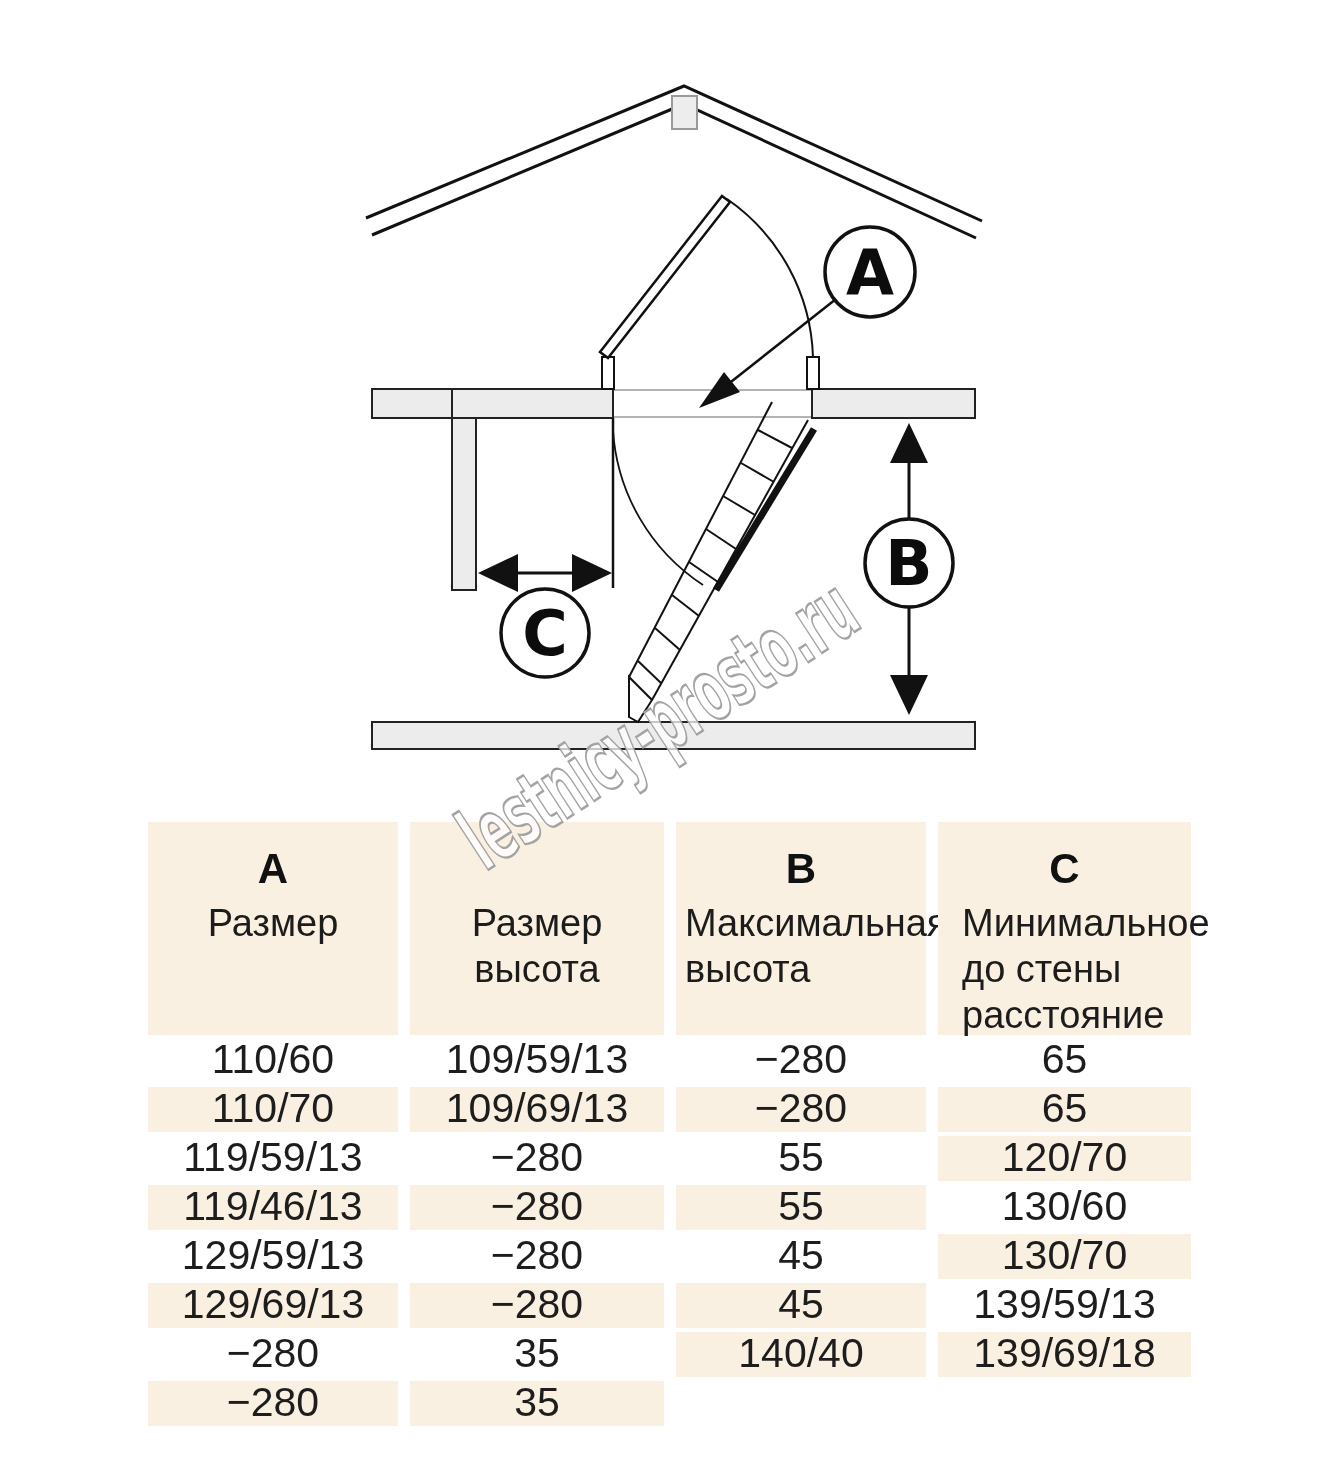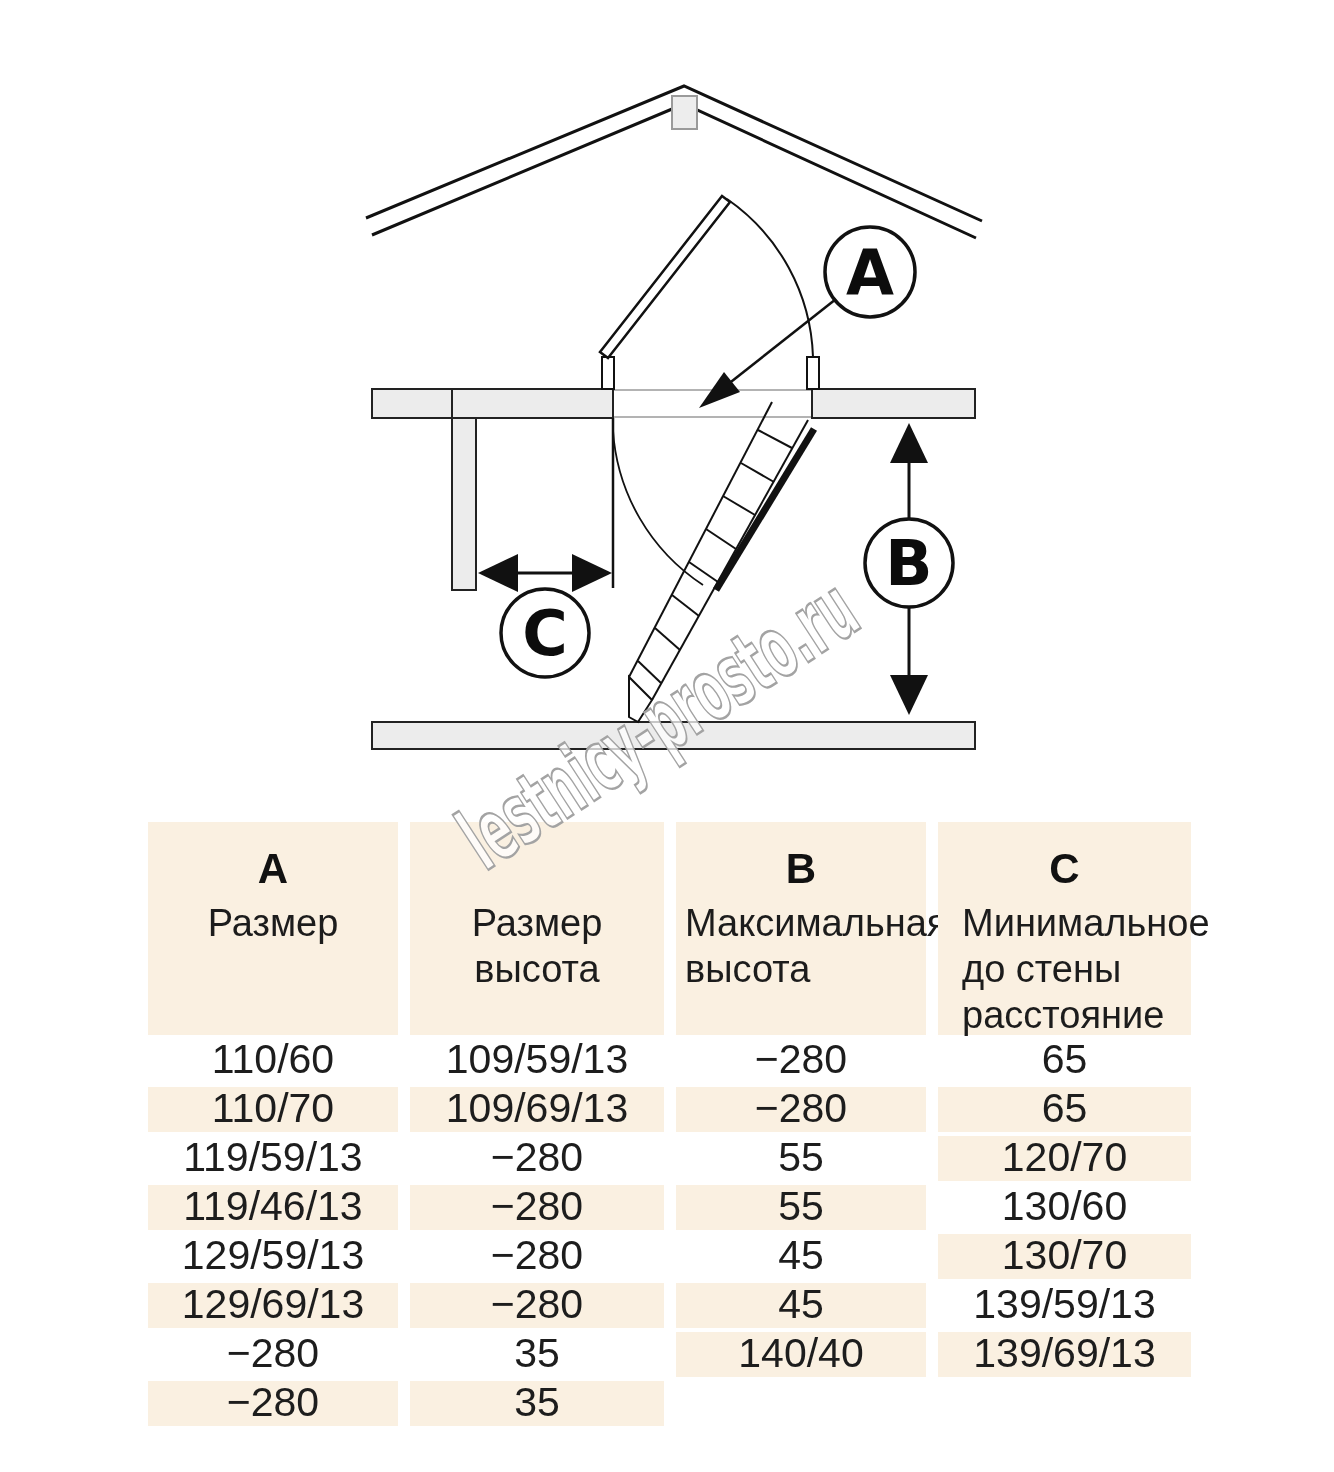--- a/index.html
+++ b/index.html
@@ -165,20 +165,20 @@
     <div class="td">−280</div>
     <div class="td">45</div>
     <div class="td cream">130/70</div>
     <div class="td cream">129/69/13</div>
     <div class="td cream">−280</div>
     <div class="td cream">45</div>
     <div class="td">139/59/13</div>
     <div class="td">−280</div>
     <div class="td">35</div>
     <div class="td cream">140/40</div>
-    <div class="td cream">139/69/13</div>
+    <div class="td cream">139/69/18</div>
     <div class="td cream">−280</div>
     <div class="td cream">35</div>
   </div>
 
 <svg id="watermark-layer" width="1334" height="1472" viewBox="0 0 1334 1472">
   <text id="watermark-text" x="485" y="872" transform="rotate(-33 485 872)" textLength="452" lengthAdjust="spacingAndGlyphs" font-size="86">lestnicy-prosto.ru</text>
 </svg>
 
 </body></html>

